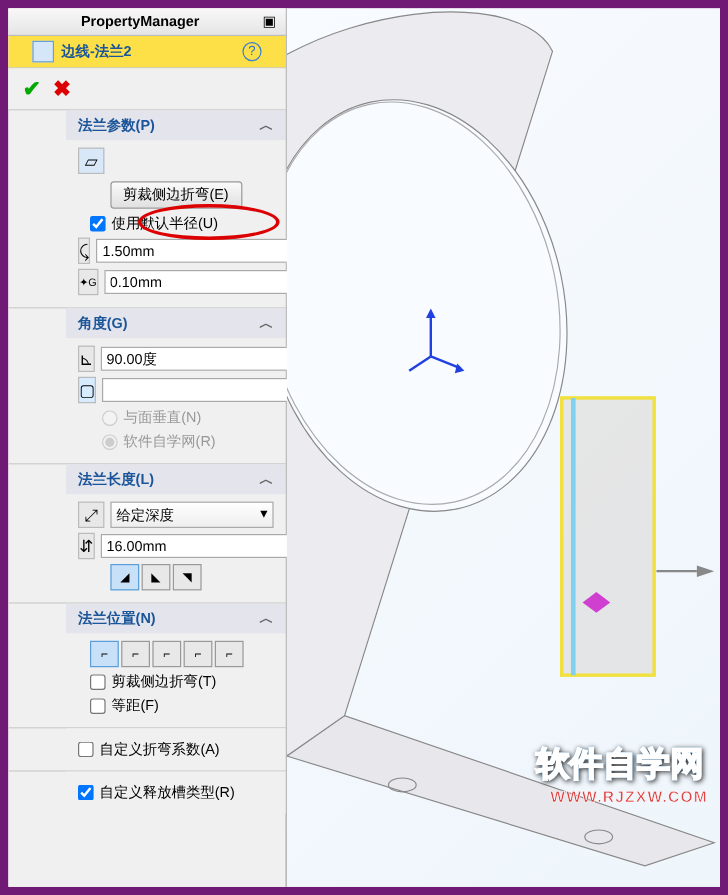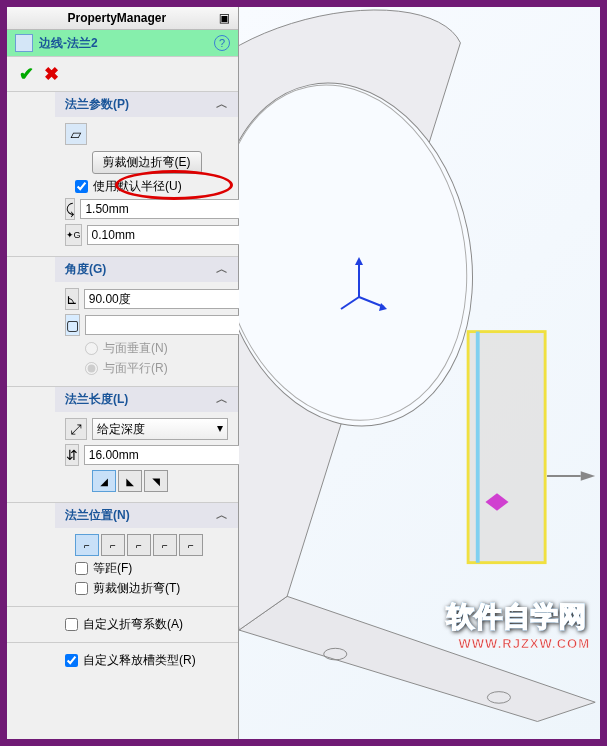--- a/index.html
+++ b/index.html
@@ -1,21 +1,21 @@
 <!DOCTYPE html>
 <html><head>
   <meta charset="utf-8">
   <style>
     * { margin: 0; padding: 0; box-sizing: border-box; }
     body { font-family: "Microsoft YaHei", Arial, sans-serif; font-size: 12px; background: #fff; width: 607px; height: 746px; overflow: hidden; position: relative; }
     .main-container { display: flex; height: 100%; border: 7px solid #701a75; }
     .panel { width: 232px; background: #f0f0f0; border-right: 1px solid #999; display: flex; flex-direction: column; }
     .panel-header { background: linear-gradient(to bottom, #f8f8f8, #e5e5e5); border-bottom: 1px solid #bbb; padding: 4px 8px; display: flex; align-items: center; justify-content: space-between; }
     .panel-header-title { font-weight: bold; font-size: 12px; flex: 1; text-align: center; }
-    .feature-header { background: #86efac; padding: 4px 8px; display: flex; align-items: center; border-bottom: 1px solid #ccc; }
+    .feature-header { background: #fde047; padding: 4px 20px; display: flex; align-items: center; border-bottom: 1px solid #ccc; }
     .feature-icon { width: 18px; height: 18px; background: #d4e6f7; border: 1px solid #6a9fd4; margin-right: 6px; }
     .feature-title { color: #1a5599; font-weight: bold; flex: 1; }
     .help-icon { width: 16px; height: 16px; border-radius: 50%; border: 1px solid #3a7fd4; color: #2a6fc4; text-align: center; line-height: 14px; font-size: 11px; cursor: pointer; }
     .action-row { padding: 6px 12px; display: flex; gap: 10px; background: #f0f0f0; }
     .check-icon { color: #0a0; font-size: 18px; font-weight: bold; cursor: pointer; }
     .x-icon { color: #d00; font-size: 18px; font-weight: bold; cursor: pointer; }
     .section { border-top: 1px solid #ccc; padding-left: 48px; }
     .section-header { background: #e4e4ec; padding: 4px 10px; display: flex; justify-content: space-between; align-items: center; cursor: pointer; color: #1a5599; font-weight: bold; font-size: 12px; }
     .collapse-icon { color: #666; font-size: 12px; }
     .section-body { padding: 6px 10px; background: #f0f0f0; }
@@ -30,21 +30,21 @@
     .spin-btn { height: 10px; border: 1px solid #aaa; background: #e8e8e8; font-size: 7px; line-height: 6px; text-align: center; cursor: pointer; }
     .combo { flex: 1; height: 22px; border: 1px solid #aaa; background: linear-gradient(to bottom, #fff, #eee); padding: 2px 4px; display: flex; justify-content: space-between; align-items: flex-start; cursor: pointer; }
     .checkbox-row { display: flex; align-items: center; gap: 5px; margin: 3px 0 3px 10px; }
     .checkbox-row input { width: 13px; height: 13px; }
     .radio-row { display: flex; align-items: center; gap: 5px; margin: 3px 0 3px 20px; }
     .btn-toggle { width: 24px; height: 22px; border: 1px solid #999; background: #e8e8e8; display: inline-flex; align-items: center; justify-content: center; cursor: pointer; font-size: 10px; }
     .btn-toggle.active { background: #c8e0f8; border-color: #5a9fd8; }
     .lock-icon { width: 16px; height: 16px; color: #888; }
     .viewport { flex: 1; background: linear-gradient(135deg, #f8fbff 0%, #eef5fb 100%); position: relative; overflow: hidden; }
     .part-svg { position: absolute; top: 0; left: 0; width: 100%; height: 100%; }
-    .watermark { position: absolute; bottom: 88px; right: 10px; font-size: 28px; font-weight: bold; }
+    .watermark { position: absolute; bottom: 68px; right: 10px; font-size: 28px; font-weight: bold; }
     .watermark-main { background: linear-gradient(to bottom, #5db4f0, #1a6fc4); -webkit-background-clip: text; color: transparent; -webkit-text-stroke: 1.5px #fff; filter: drop-shadow(1px 1px 2px #333); }
     .watermark-sub { font-size: 13px; color: #d44; text-align: center; font-weight: bold; -webkit-text-stroke: 0.5px #fff; letter-spacing: 1px; margin-left: 12px; }
     .triad { position: absolute; left: 100px; top: 250px; }
   </style>
 </head>
 <body>
 
 <div class="main-container">
   <div class="panel">
     <div class="panel-header">
@@ -121,21 +121,21 @@
           <div class="spin-input">
             <input value="" style="">
           </div>
         </div>
         <div class="radio-row">
           <input type="radio" name="angleface" disabled="" style="">
           <span style="color:#999;">与面垂直(N)</span>
         </div>
         <div class="radio-row">
           <input type="radio" name="angleface" checked="" disabled="" style="">
-          <span style="color:#999;">与面平行(R)</span>
+          <span style="color:#999;">软件自学网(R)</span>
         </div>
       </div>
     </div>
 
     <div class="section">
       <div class="section-header">
         <span>法兰长度(L)</span>
         <span class="collapse-icon">︿</span>
       </div>
       <div class="section-body">
@@ -172,25 +172,25 @@
       <div class="section-body">
         <div class="row" style="margin-left:10px;gap:2px;">
           <div class="btn-toggle active">⌐</div>
           <div class="btn-toggle">⌐</div>
           <div class="btn-toggle">⌐</div>
           <div class="btn-toggle">⌐</div>
           <div class="btn-toggle">⌐</div>
         </div>
         <div class="checkbox-row">
           <input type="checkbox" style="">
-          <span>等距(F)</span>
+          <span>剪裁侧边折弯(T)</span>
         </div>
         <div class="checkbox-row">
           <input type="checkbox" style="">
-          <span>剪裁侧边折弯(T)</span>
+          <span>等距(F)</span>
         </div>
       </div>
     </div>
 
     <div class="section">
       <div class="section-body">
         <div class="checkbox-row" style="margin-left:0;">
           <input type="checkbox" style="">
           <span>自定义折弯系数(A)</span>
         </div>

